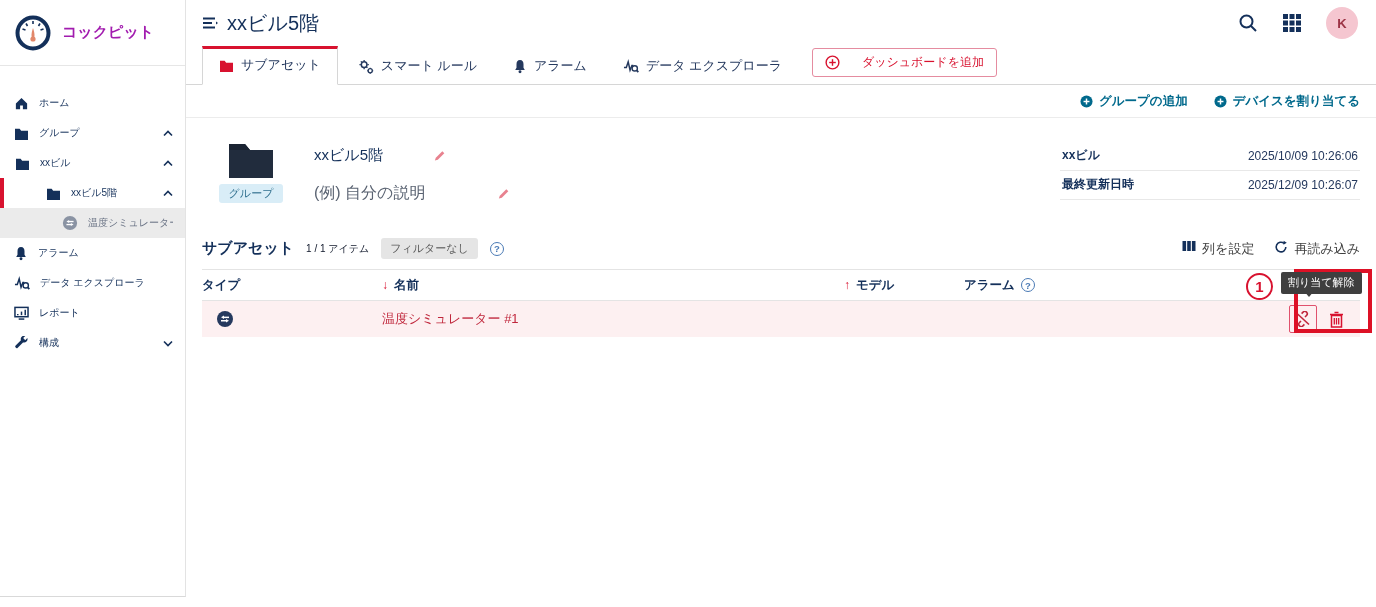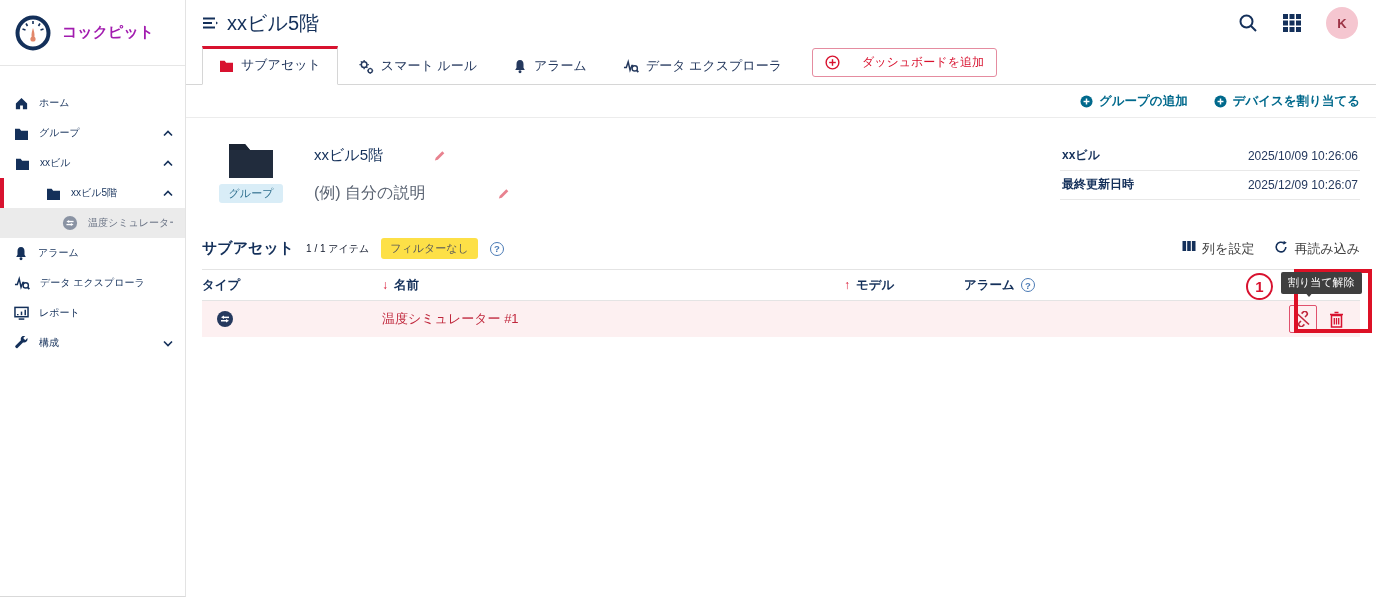--- a/index.html
+++ b/index.html
@@ -60,21 +60,21 @@
   .card-info { margin-left:auto; width:300px; padding-top:2px; }
   .info-row { display:flex; justify-content:space-between; align-items:center; padding:5px 2px 6px; border-bottom:1px solid #e8e8e8; font-size:12px; }
   .info-label { font-weight:bold; color:#14305a; }
   .info-value { color:#25395e; }
 
   
   .section-head { display:flex; align-items:center; justify-content:space-between; margin-top:10px; padding:6px 0 10px; }
   .sh-left { display:flex; align-items:center; gap:12px; }
   .section-title { font-size:15px; font-weight:bold; color:#14305a; }
   .section-count { font-size:10px; color:#0f172a; }
-  .badge-filter { background:#fde047; color:#5a5a5a; font-size:11px; padding:3px 9px; border-radius:3px; }
+  .badge-filter { background:#e5e5e5; color:#5a5a5a; font-size:11px; padding:3px 9px; border-radius:3px; }
   .sh-right { display:flex; align-items:center; gap:20px; }
   .tool-link { display:flex; align-items:flex-start; gap:6px; color:#404040; font-size:13px; cursor:pointer; }
 
   
   .table { border-top:1px solid #e4e4e4; }
   .thead, .trow { display:grid; grid-template-columns:180px 462px 120px 1fr 122px; align-items:center; }
   .thead { height:31px; border-bottom:1px solid #e4e4e4; font-size:12.5px; font-weight:bold; color:#14305a; }
   .th { display:flex; align-items:center; gap:6px; }
   .sort-arrow { color:#d8122f; font-size:12px; font-weight:normal; }
   .trow { height:36px; background:#fdf0f1; }

